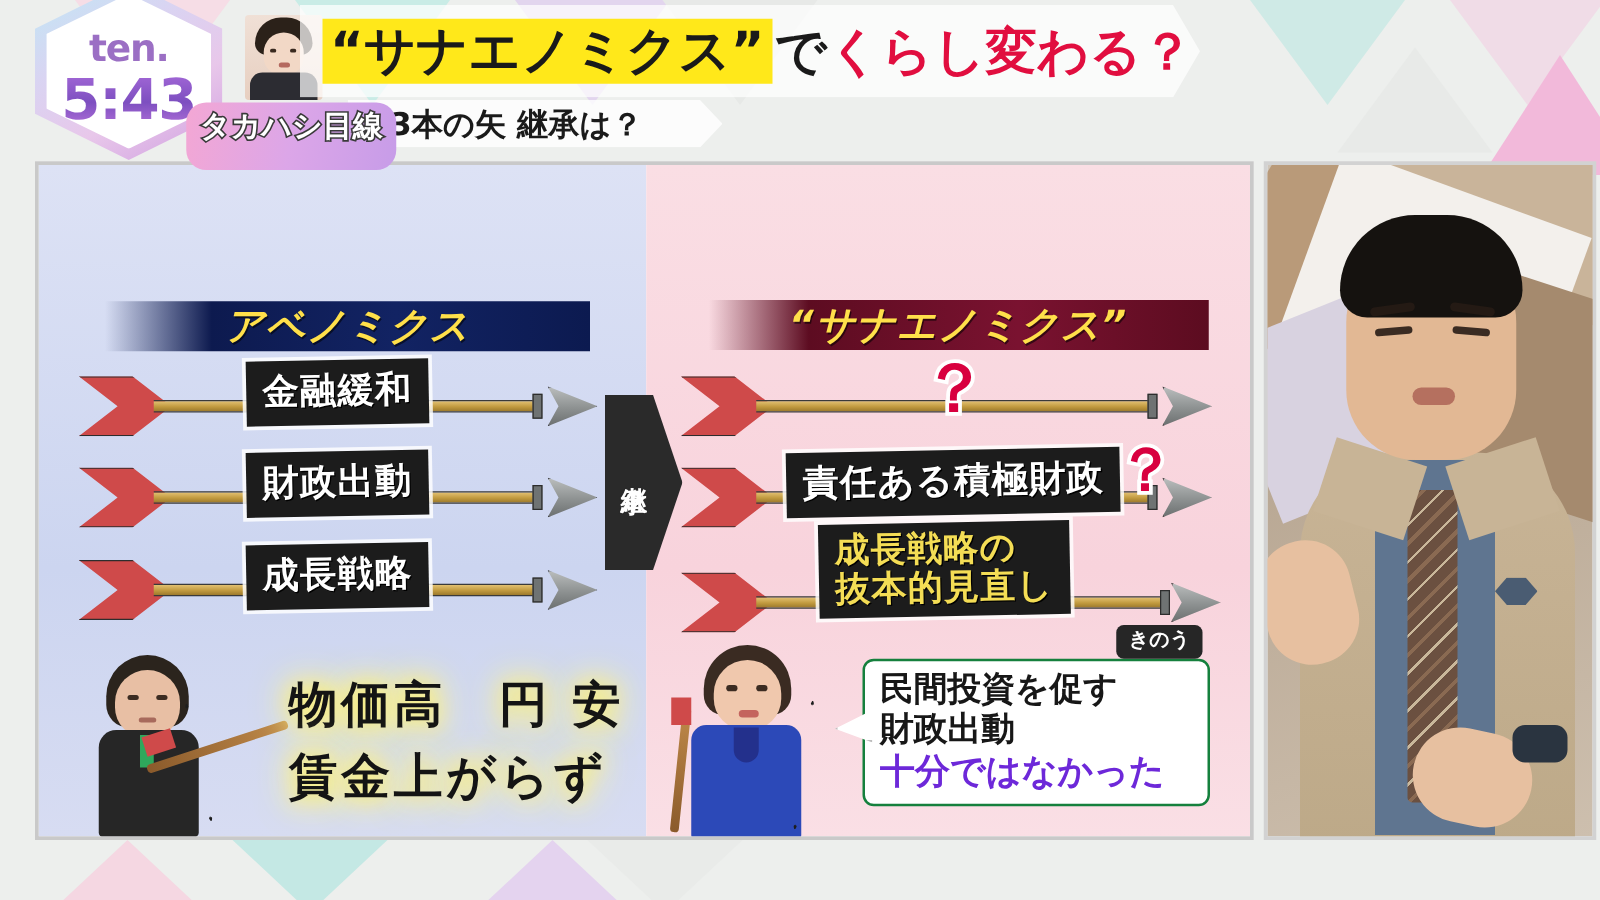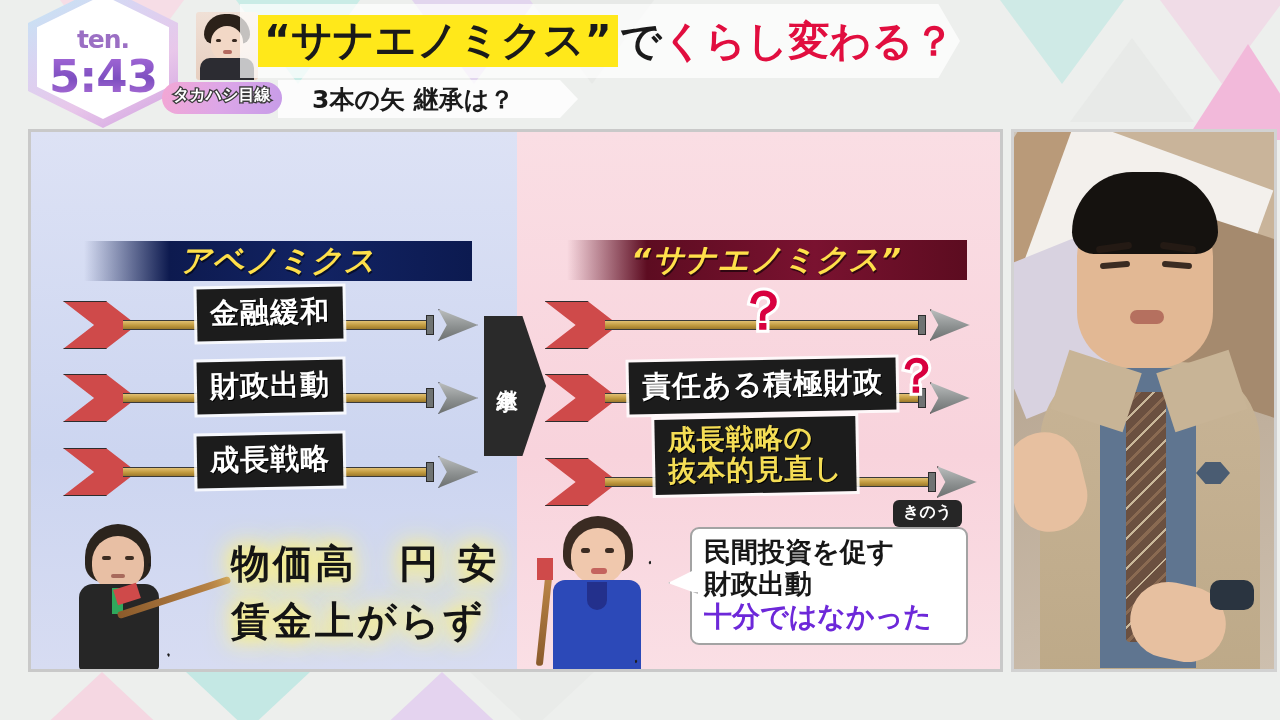--- a/index.html
+++ b/index.html
@@ -23,21 +23,21 @@
     clip-path: polygon(50% 0%, 100% 26%, 100% 74%, 50% 100%, 0% 74%, 0% 26%);
     display: flex; align-items: center; justify-content: center;
   }
   #clock-inner {
     width: 132px; height: 124px; background: #ffffff;
     clip-path: polygon(50% 0%, 100% 26%, 100% 74%, 50% 100%, 0% 74%, 0% 26%);
     display: flex; flex-direction: column; align-items: center; justify-content: center;
     padding-top: 12px;
   }
   #clock-logo {
-    font-size: 25px; letter-spacing: -1px; font-weight: 700; color: #9b6fc4;
+    font-size: 30px; letter-spacing: -1px; font-weight: 700; color: #9b6fc4;
     font-family: "DejaVu Sans", sans-serif; line-height: 1;
   }
   #clock-time {
     font-size: 45px; font-weight: 700; line-height: 1; margin-top: 2px;
     background: linear-gradient(180deg,#a569d8 0%,#7d4fc0 55%,#b070d8 100%);
     -webkit-background-clip: text; background-clip: text; color: transparent;
     font-family: "DejaVu Sans", sans-serif; letter-spacing: -1px;
   }
 
   
@@ -80,24 +80,24 @@
     position: absolute; left: 278px; top: 80px; width: 300px; height: 38px;
     background: rgba(255,255,255,0.80);
     clip-path: polygon(0 0, 94% 0, 100% 50%, 94% 100%, 0 100%);
     z-index: 1;
   }
   #subheadline {
     position: absolute; left: 312px; top: 83px; z-index: 3;
     font-size: 25px; font-weight: 700; color: #1a1a1a; white-space: nowrap;
   }
   #takahashi-badge {
-    position: absolute; left: 162px; top: 82px; z-index: 4;
-    padding: 3px 11px 8px 11px; border-radius: 16px;
+    position: absolute; left: 149px; top: 82px; z-index: 4;
+    padding: 3px 11px 19px 11px; border-radius: 16px;
     background: linear-gradient(100deg,#f3a7d4 0%,#dca6e8 50%,#c79ce8 100%);
-    font-size: 16px; font-weight: 700; color: #ffffff; white-space: nowrap;
+    font-size: 24px; font-weight: 700; color: #ffffff; white-space: nowrap;
     -webkit-text-stroke: 2.6px #3a3a3a; paint-order: stroke fill;
   }
 
   
   #panel {
     position: absolute; left: 28px; top: 129px; width: 975px; height: 543px;
     background: #fff; border: 3px solid #c9c9c9; display: flex; overflow: hidden;
   }
   #panel-left  { width: 487px; height: 100%; position: relative;
     background: linear-gradient(180deg,#dde2f5 0%,#ccd5f0 60%,#d7dcf2 100%); padding-left: 34px; }
@@ -163,21 +163,21 @@
     text-shadow: 0 0 16px #fbf07a, 0 0 26px #fbf07a, 0 0 34px #fdf6a8;
     white-space: nowrap; letter-spacing: 3px;
   }
 
   
   .cari { position: absolute; }
 
   
   #bubble {
     position: absolute; left: 690px; top: 527px; width: 278px; height: 118px;
-    background: #ffffff; border: 2px solid #a3a3a3; border-radius: 9px;
+    background: #ffffff; border: 2px solid #15803d; border-radius: 9px;
     padding: 7px 2px 5px 12px; z-index: 6;
   }
   #bubble .l1, #bubble .l2 { font-size: 27px; font-weight: 700; color: #171717; line-height: 1.18; white-space: nowrap;}
   #bubble .l3 { font-size: 28px; font-weight: 700; color: #6d28d9; line-height: 1.18; white-space: nowrap;}
   #bubble-tail {
     position: absolute; left: 668px; top: 568px; width: 30px; height: 26px;
     background: #ffffff; border-left: 2px solid #bdbdbd; border-bottom: 2px solid #bdbdbd;
     clip-path: polygon(100% 0, 100% 100%, 0 58%); z-index: 7;
   }
   #kinou-badge {

